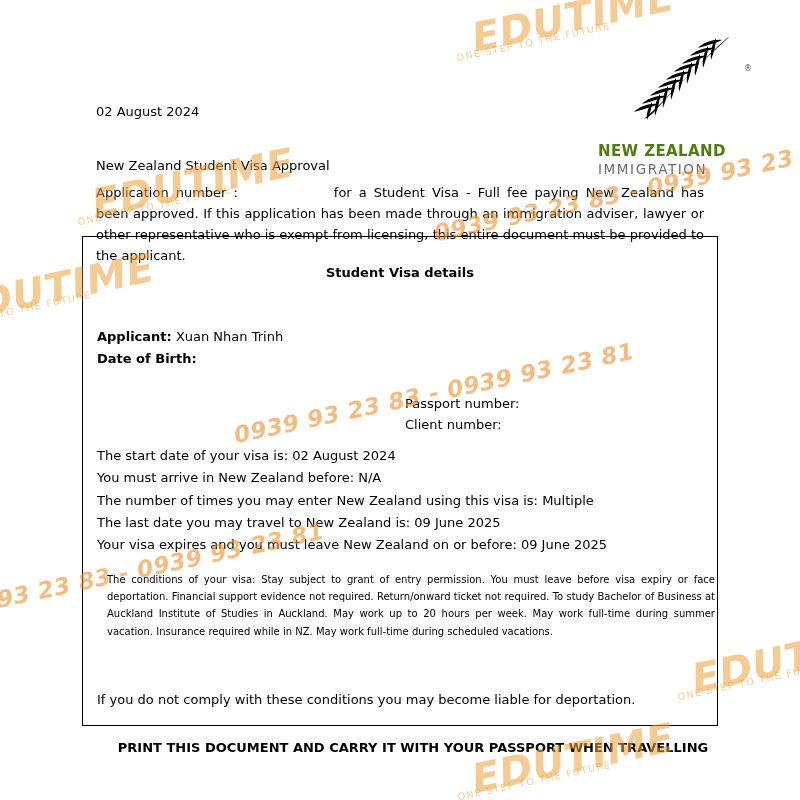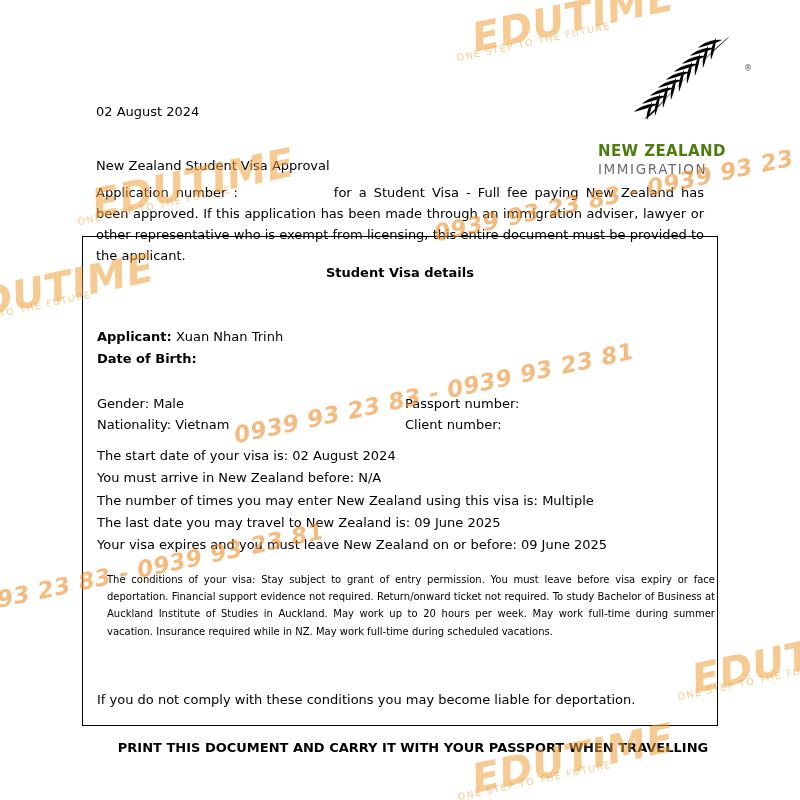--- a/index.html
+++ b/index.html
@@ -265,24 +265,20 @@
       <div class="applicant-line">
         <span class="lbl-bold">Applicant:</span>
         <span>Xuan Nhan Trinh</span>
       </div>
 
       <div class="dob-line">
         <span class="lbl-bold">Date of Birth:</span>
         <span></span>
       </div>
 
-      <div class="grid-left">
-        <div>Gender: Male</div>
-        <div>Nationality: Vietnam</div>
-      </div>
 
       <div class="grid-right">
         <div>Passport number:</div>
         <div>Client number:</div>
       </div>
 
       <div class="dates">
         <div>The start date of your visa is: 02 August 2024</div>
         <div>You must arrive in New Zealand before: N/A</div>
         <div>The number of times you may enter New Zealand using this visa is: Multiple</div>

